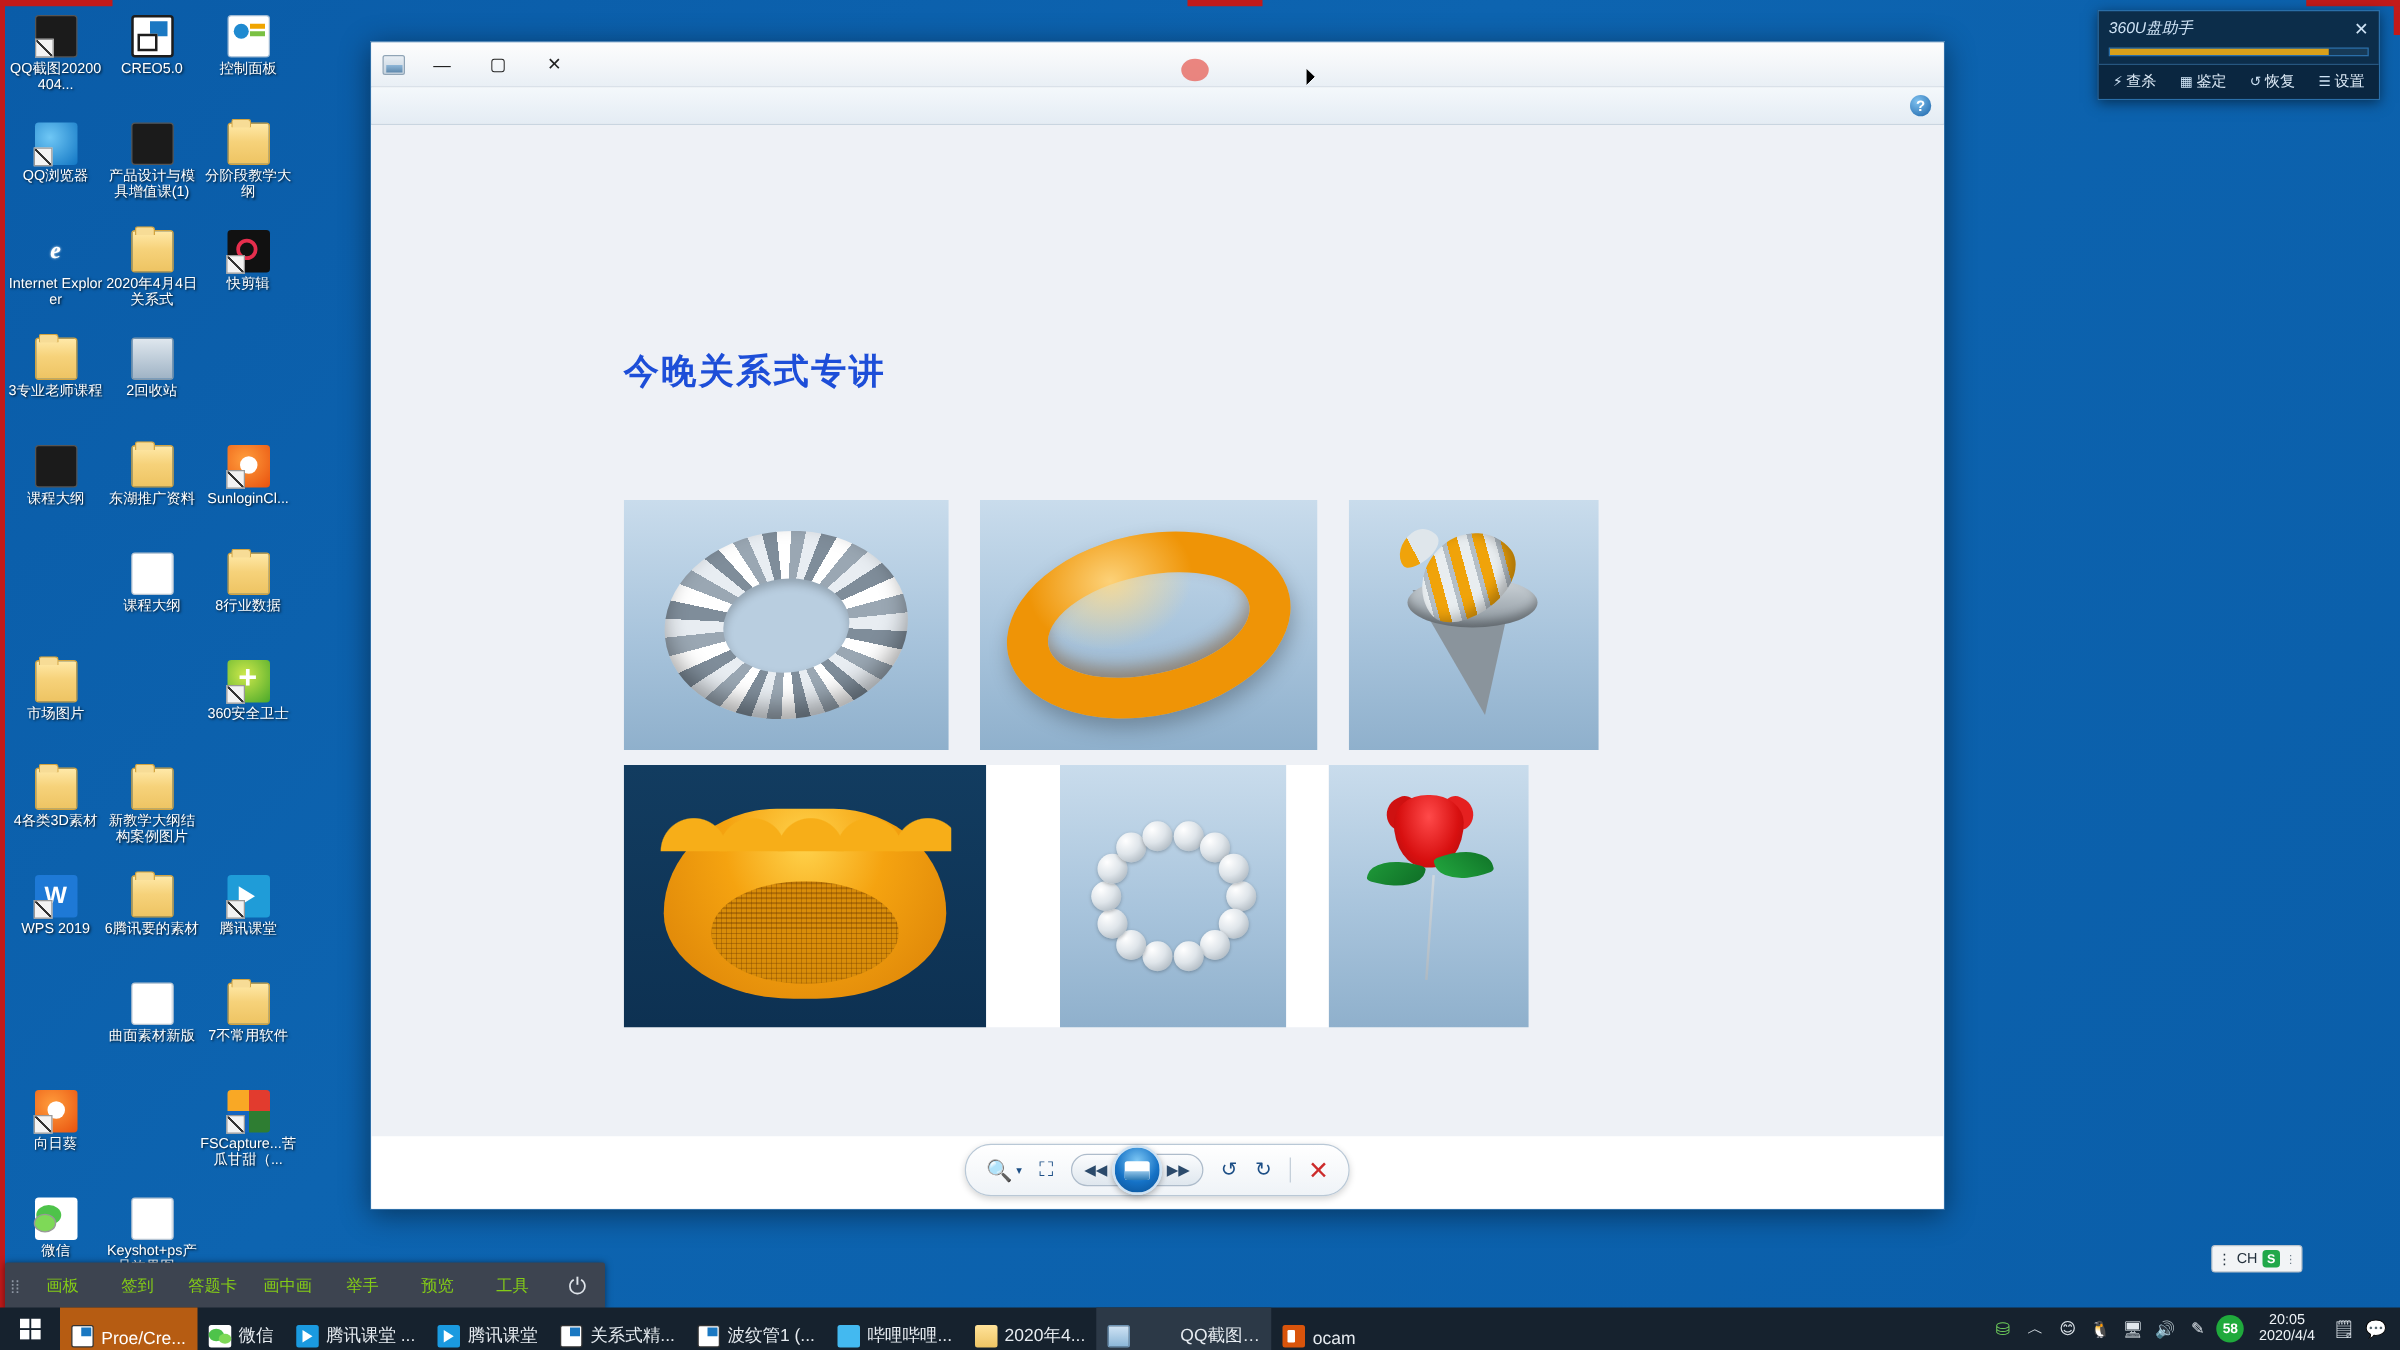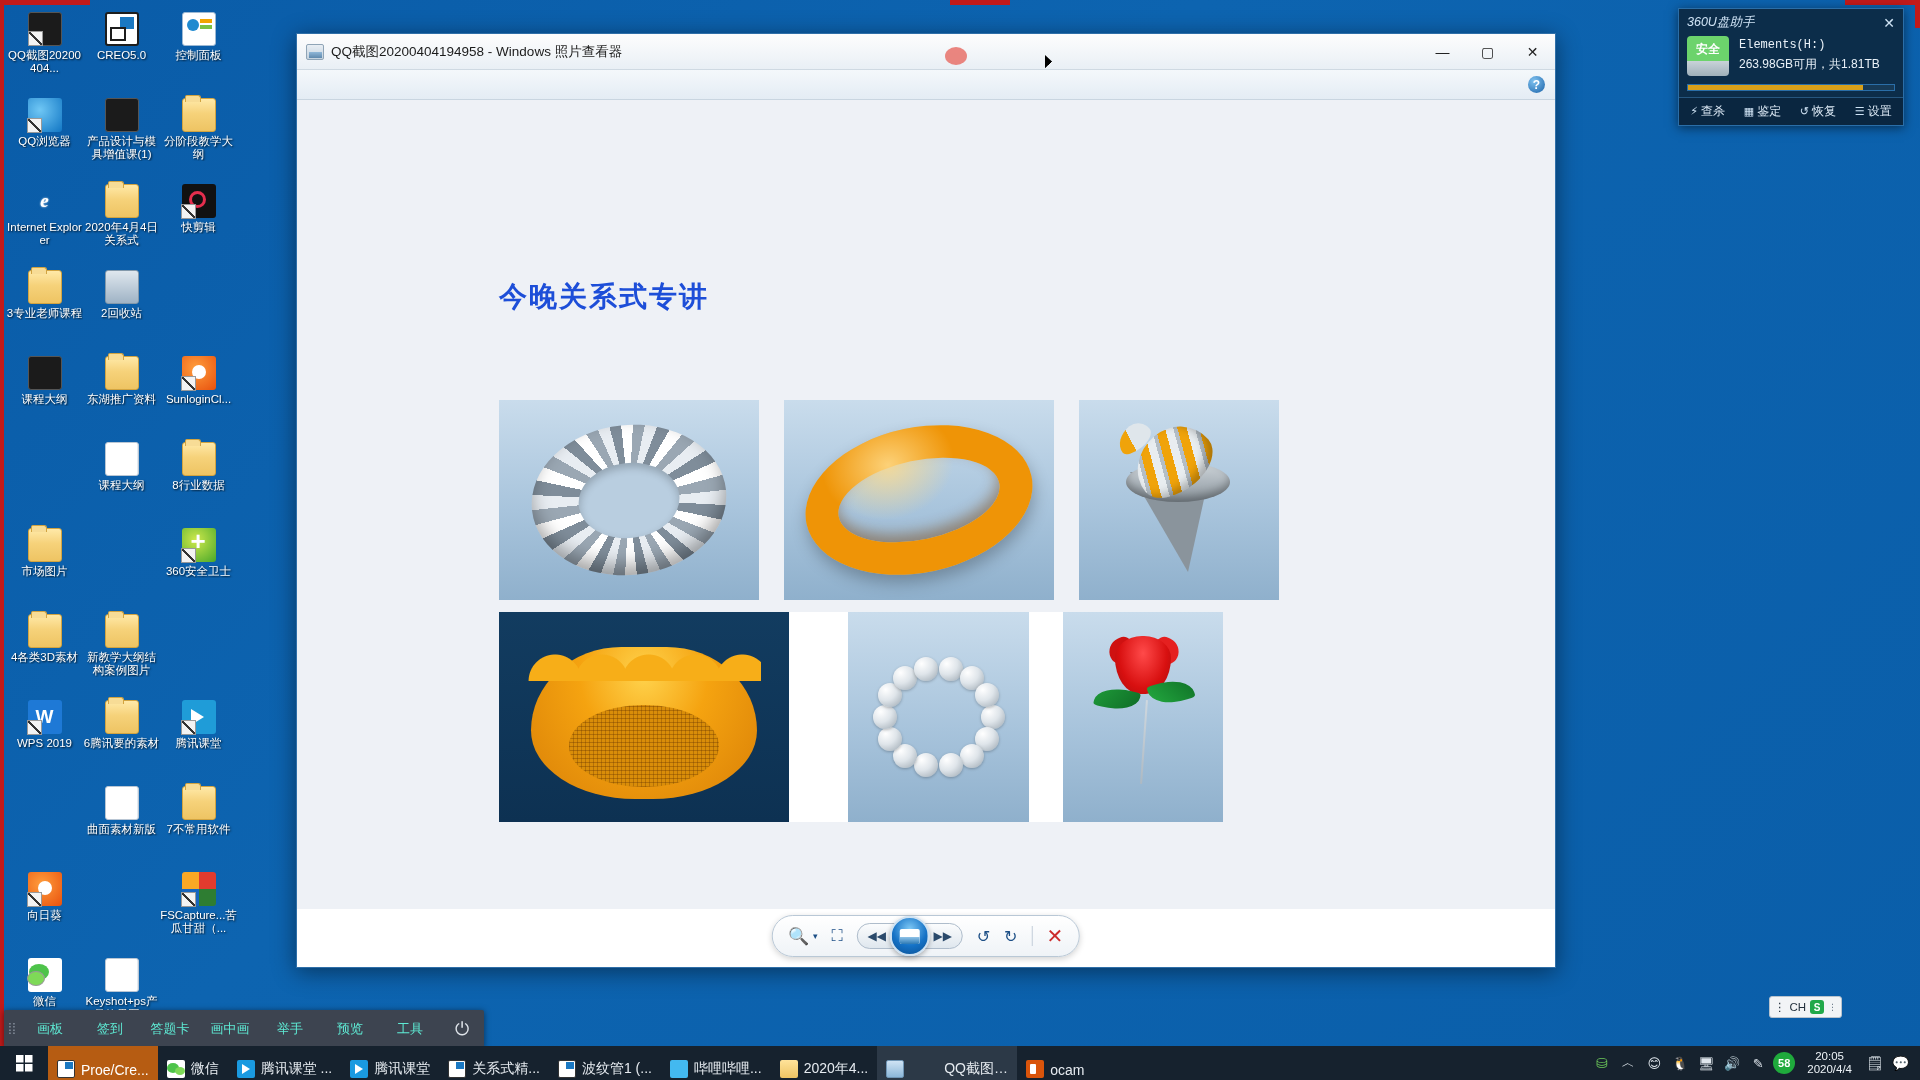--- a/index.html
+++ b/index.html
@@ -365,21 +365,21 @@
   
   #classbar {
     position:absolute; left:4px; bottom:32px; width:480px; height:38px;
     background:#3d4450; color:#e7eaee;
     display:flex; align-items:center; gap:0;
     border-radius:2px;
     box-shadow:0 1px 6px rgba(0,0,0,.5);
   }
   #classbar .grip { width:16px; text-align:center; color:#8d96a3; font-size:14px; cursor:move;}
   #classbar .cb-item {
-    flex:1; text-align:center; font-size:13px; cursor:pointer; color:#5eead4;
+    flex:1; text-align:center; font-size:13px; cursor:pointer; color:#84cc16;
   }
   #classbar .cb-power {
     width:44px; display:flex; align-items:center; justify-content:center;
     font-size:18px; color:#dfe4ea; cursor:pointer;
   }
 
   
   #taskbar {
     position:absolute; left:0; bottom:0; width:1920px; height:34px;
     background:#16222e;
@@ -591,27 +591,20 @@
       <div class="desk-icon">
         <div class="glyph ic-doc ic-word">W</div>
       </div>
     </div>
 
   <div id="udisk">
     <div class="ud-title">
       <span>360U盘助手</span>
       <span class="ud-close">✕</span>
     </div>
-    <div class="ud-body">
-      <div class="ud-drive">安全</div>
-      <div class="ud-info">
-        <div class="ud-name">Elements(H:)</div>
-        <div class="ud-cap">263.98GB可用，共1.81TB</div>
-      </div>
-    </div>
     <div class="ud-bar">
         <i></i>
       </div>
     <div class="ud-actions">
         <div class="ud-act">
           <span class="i">⚡</span>
           <span>查杀</span>
         </div>
         <div class="ud-act">
           <span class="i">▦</span>
@@ -624,21 +617,20 @@
         <div class="ud-act">
           <span class="i">☰</span>
           <span>设置</span>
         </div>
       </div>
   </div>
 
   <div id="viewer">
     <div class="titlebar">
       <div class="tb-icon"></div>
-      <div class="tb-title">QQ截图20200404194958 - Windows 照片查看器</div>
       <div class="winbtns">
         <div class="winbtn">—</div>
         <div class="winbtn">▢</div>
         <div class="winbtn close">✕</div>
       </div>
     </div>
 
     <div class="menubar">
       <div class="help-btn">?</div>
     </div>

